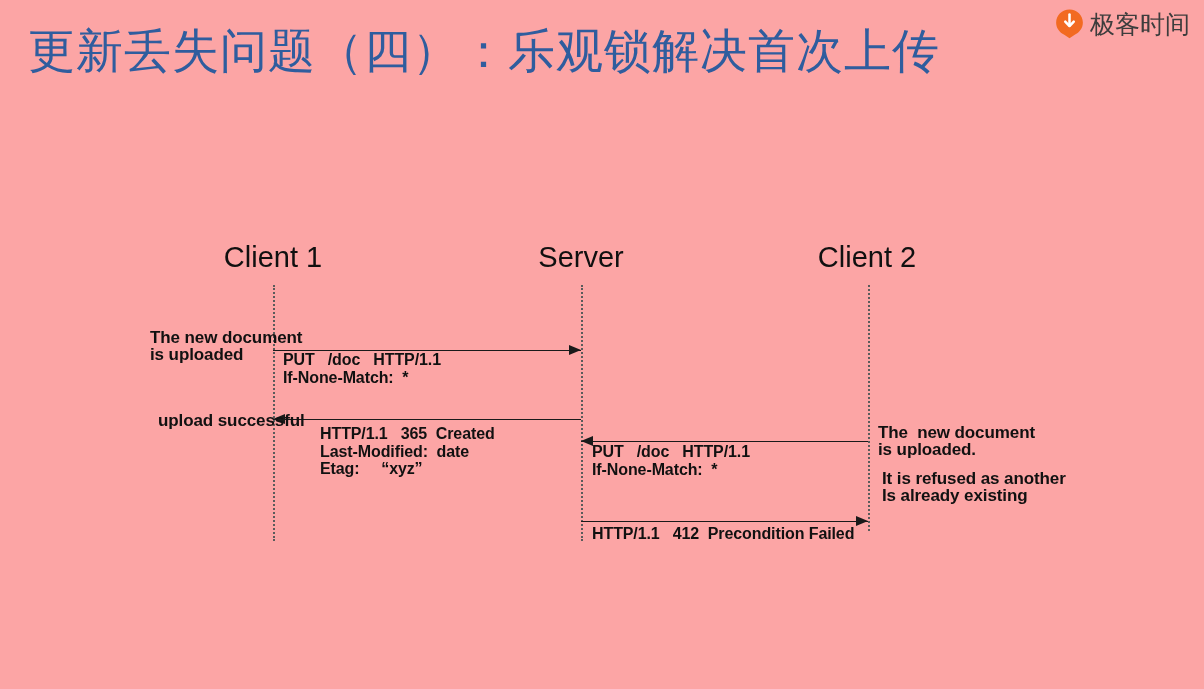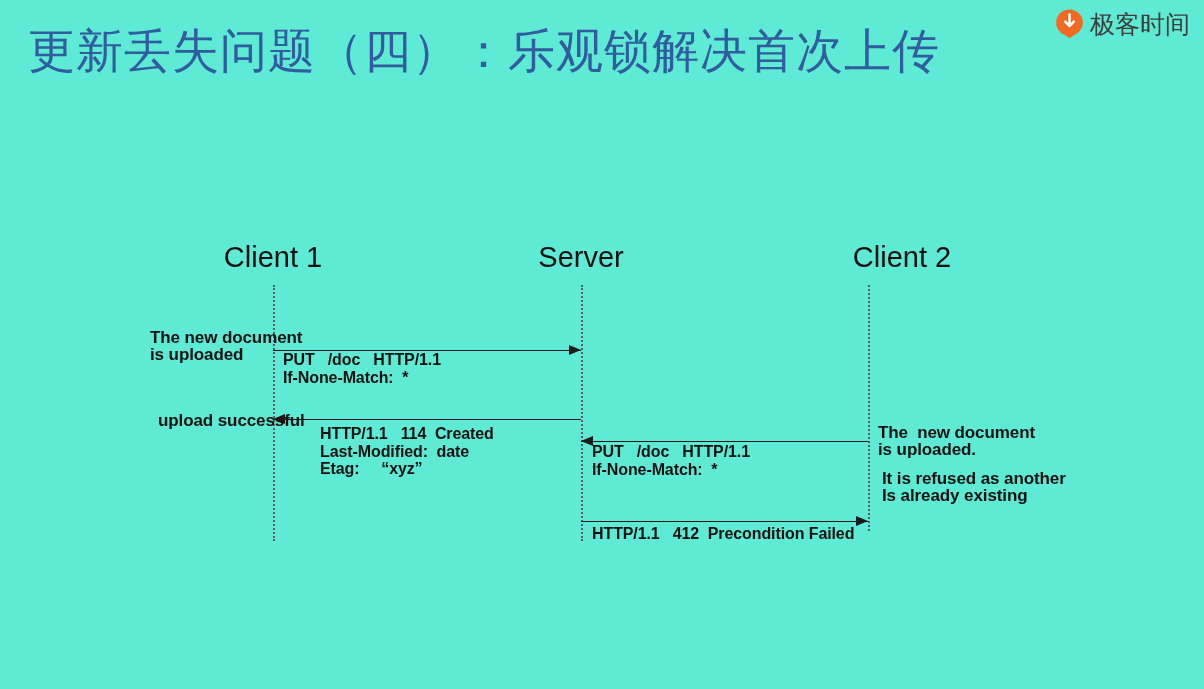--- a/index.html
+++ b/index.html
@@ -8,21 +8,21 @@
     padding: 0;
     background: #ffffff;
   }
   body {
     font-family: "Liberation Sans", sans-serif;
   }
   #slide {
     position: relative;
     width: 1204px;
     height: 689px;
-    background: #5eead4;
+    background: #fca5a5;
     overflow: hidden;
   }
 
   
   #slide-title {
     position: absolute;
     left: 28px;
     top: 20px;
     font-family: "Liberation Sans", sans-serif;
     font-size: 47px;
@@ -136,31 +136,31 @@
                C29.8 7.5 23.7 1.5 16 1.5 Z" fill="#f26a21"></path>
       <path d="M16 6.6 L16 17.8" stroke="#ffffff" stroke-width="2.6" stroke-linecap="round" fill="none"></path>
       <path d="M11.6 14.0 L16 18.6 L20.4 14.0" stroke="#ffffff" stroke-width="2.6" stroke-linecap="round" stroke-linejoin="round" fill="none"></path>
     </svg>
     <div id="brand-text">极客时间</div>
   </div>
 
   <div id="diagram">
       <div class="actor-label" style="left: 273px; top: 240px;">Client 1</div>
       <div class="actor-label" style="left: 581px; top: 240px;">Server</div>
-      <div class="actor-label" style="left: 902px; top: 240px;">Client 2</div>
+      <div class="actor-label" style="left: 867px; top: 240px;">Client 2</div>
       <div class="lifeline" style="left: 273px; top: 285px; height: 256px;"></div>
       <div class="lifeline" style="left: 581px; top: 285px; height: 256px;"></div>
       <div class="lifeline" style="left: 868px; top: 285px; height: 246px;"></div>
       <div class="msg-line" style="left: 273px; top: 350px; width: 308px;"></div>
       <div class="arrow-head right" style="top: 345px; left: 569px;"></div>
       <div class="msg-text" style="left: 283px; top: 351px;">PUT   /doc   HTTP/1.1
 If-None-Match:  *</div>
       <div class="msg-line" style="left: 273px; top: 419px; width: 308px;"></div>
       <div class="arrow-head left" style="top: 414px; left: 273px;"></div>
-      <div class="msg-text" style="left: 320px; top: 425px;">HTTP/1.1   114  Created
+      <div class="msg-text" style="left: 320px; top: 425px;">HTTP/1.1   365  Created
 Last-Modified:  date
 Etag:     “xyz”</div>
       <div class="msg-line" style="left: 581px; top: 441px; width: 287px;"></div>
       <div class="arrow-head left" style="top: 436px; left: 581px;"></div>
       <div class="msg-text" style="left: 592px; top: 443px;">PUT   /doc   HTTP/1.1
 If-None-Match:  *</div>
       <div class="msg-line" style="left: 581px; top: 521px; width: 287px;"></div>
       <div class="arrow-head right" style="top: 516px; left: 856px;"></div>
       <div class="msg-text" style="left: 592px; top: 525px;">HTTP/1.1   412  Precondition Failed</div>
       <div class="note " style="left: 150px; top: 330px;">The new document

